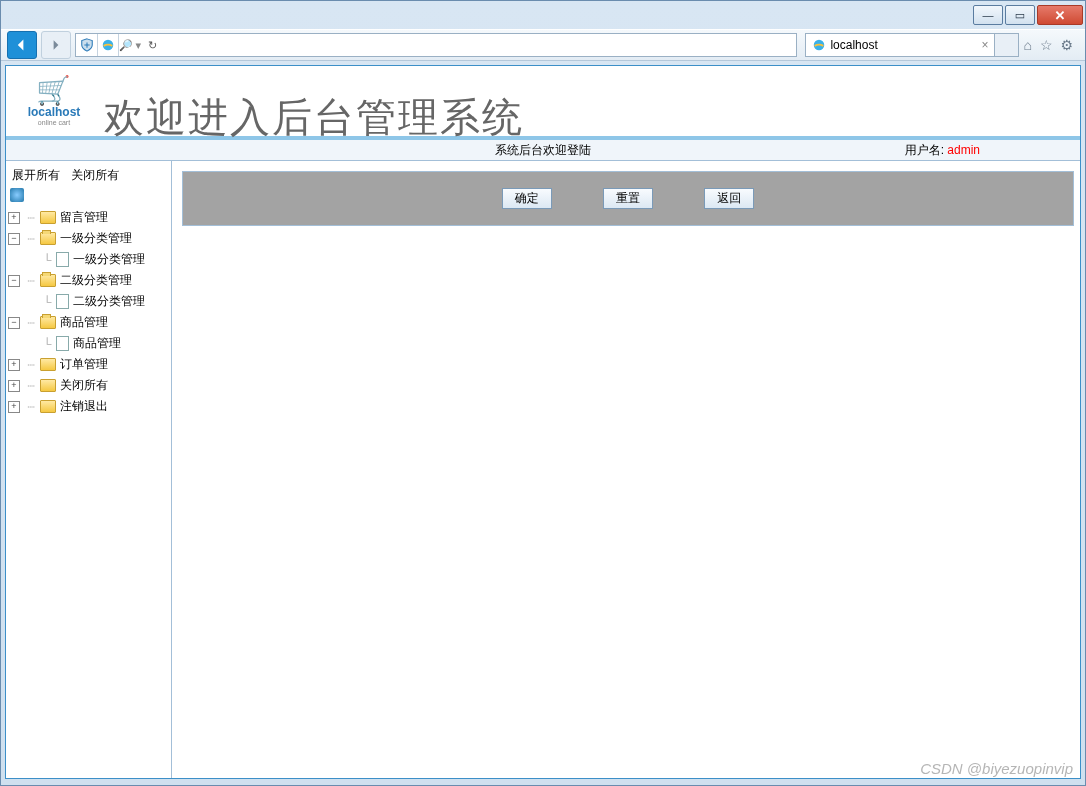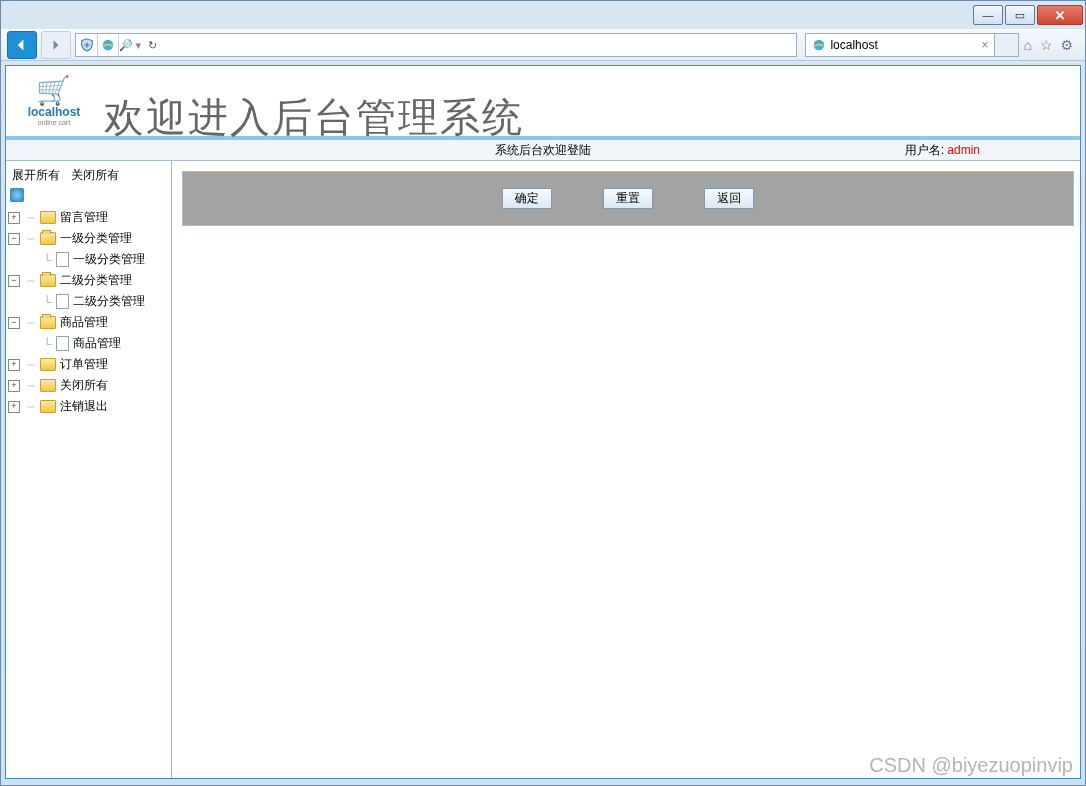--- a/index.html
+++ b/index.html
@@ -65,21 +65,21 @@
 .main-area { flex: 1; padding: 10px 6px 6px 10px; }
 .content-table { width: 100%; border-collapse: collapse; }
 .content-table td { border: 1px solid #a3bfd8; }
 .ct-header { background: #b8d8f0; text-align: center; font-weight: bold; font-size: 12px; padding: 5px; }
 .ct-row td { padding: 6px 10px; font-size: 12px; }
 .ct-label { width: 140px; text-align: center; background: #fafcfe; }
 .ct-input input { border: none; border-bottom: 1px solid #888; outline: none; font-size: 12px; width: 120px; padding: 2px; }
 .ct-buttons { background: #a3a3a3; text-align: center; padding: 16px; }
 .ct-buttons button { margin: 0 24px; padding: 1px 12px; font-size: 12px; border: 1px solid #7a9ab8; background: linear-gradient(#f8fbfe, #dce8f3); cursor: pointer; }
 
-.watermark { position: absolute; bottom: 8px; right: 12px; color: rgba(120,120,120,0.55); font-size: 20px; }
+.watermark { position: absolute; bottom: 8px; right: 12px; color: rgba(120,120,120,0.55); font-size: 15px; font-style: italic; }
 </style>
 </head>
 <body>
 
 <div class="window">
 
   <div class="titlebar">
     <div class="win-btns">
       <div class="win-btn">—</div>
       <div class="win-btn">▭</div>

